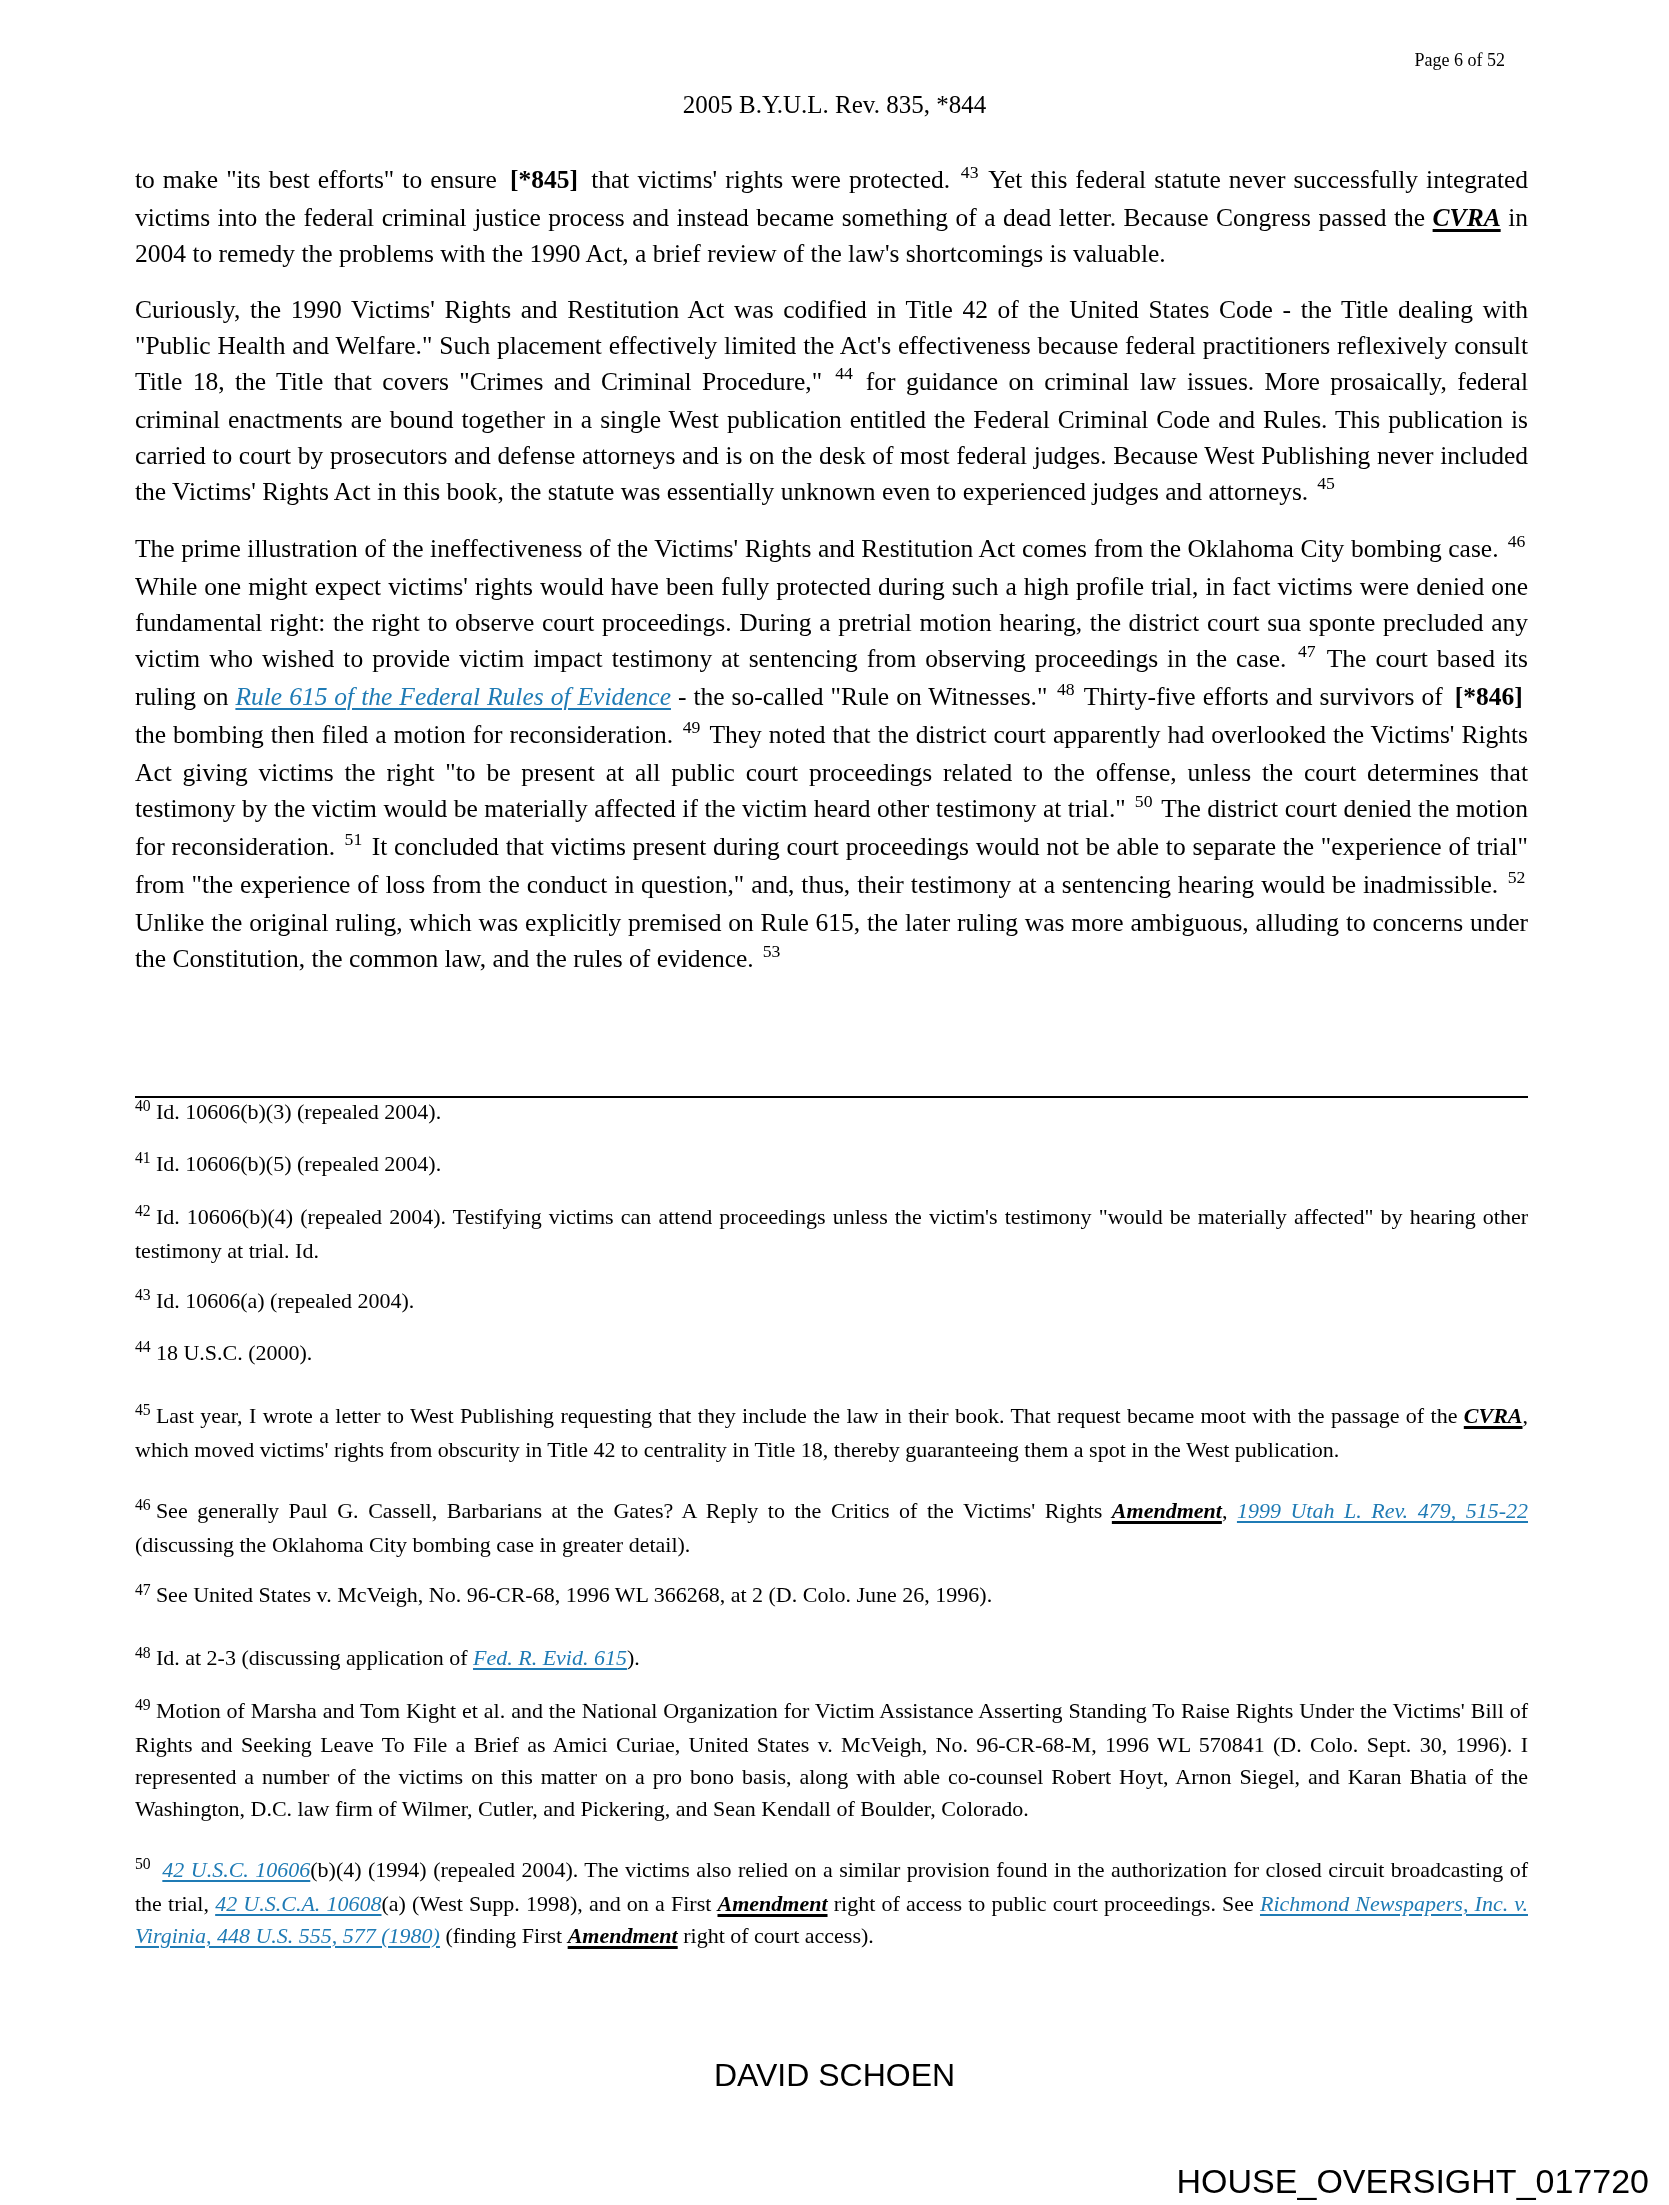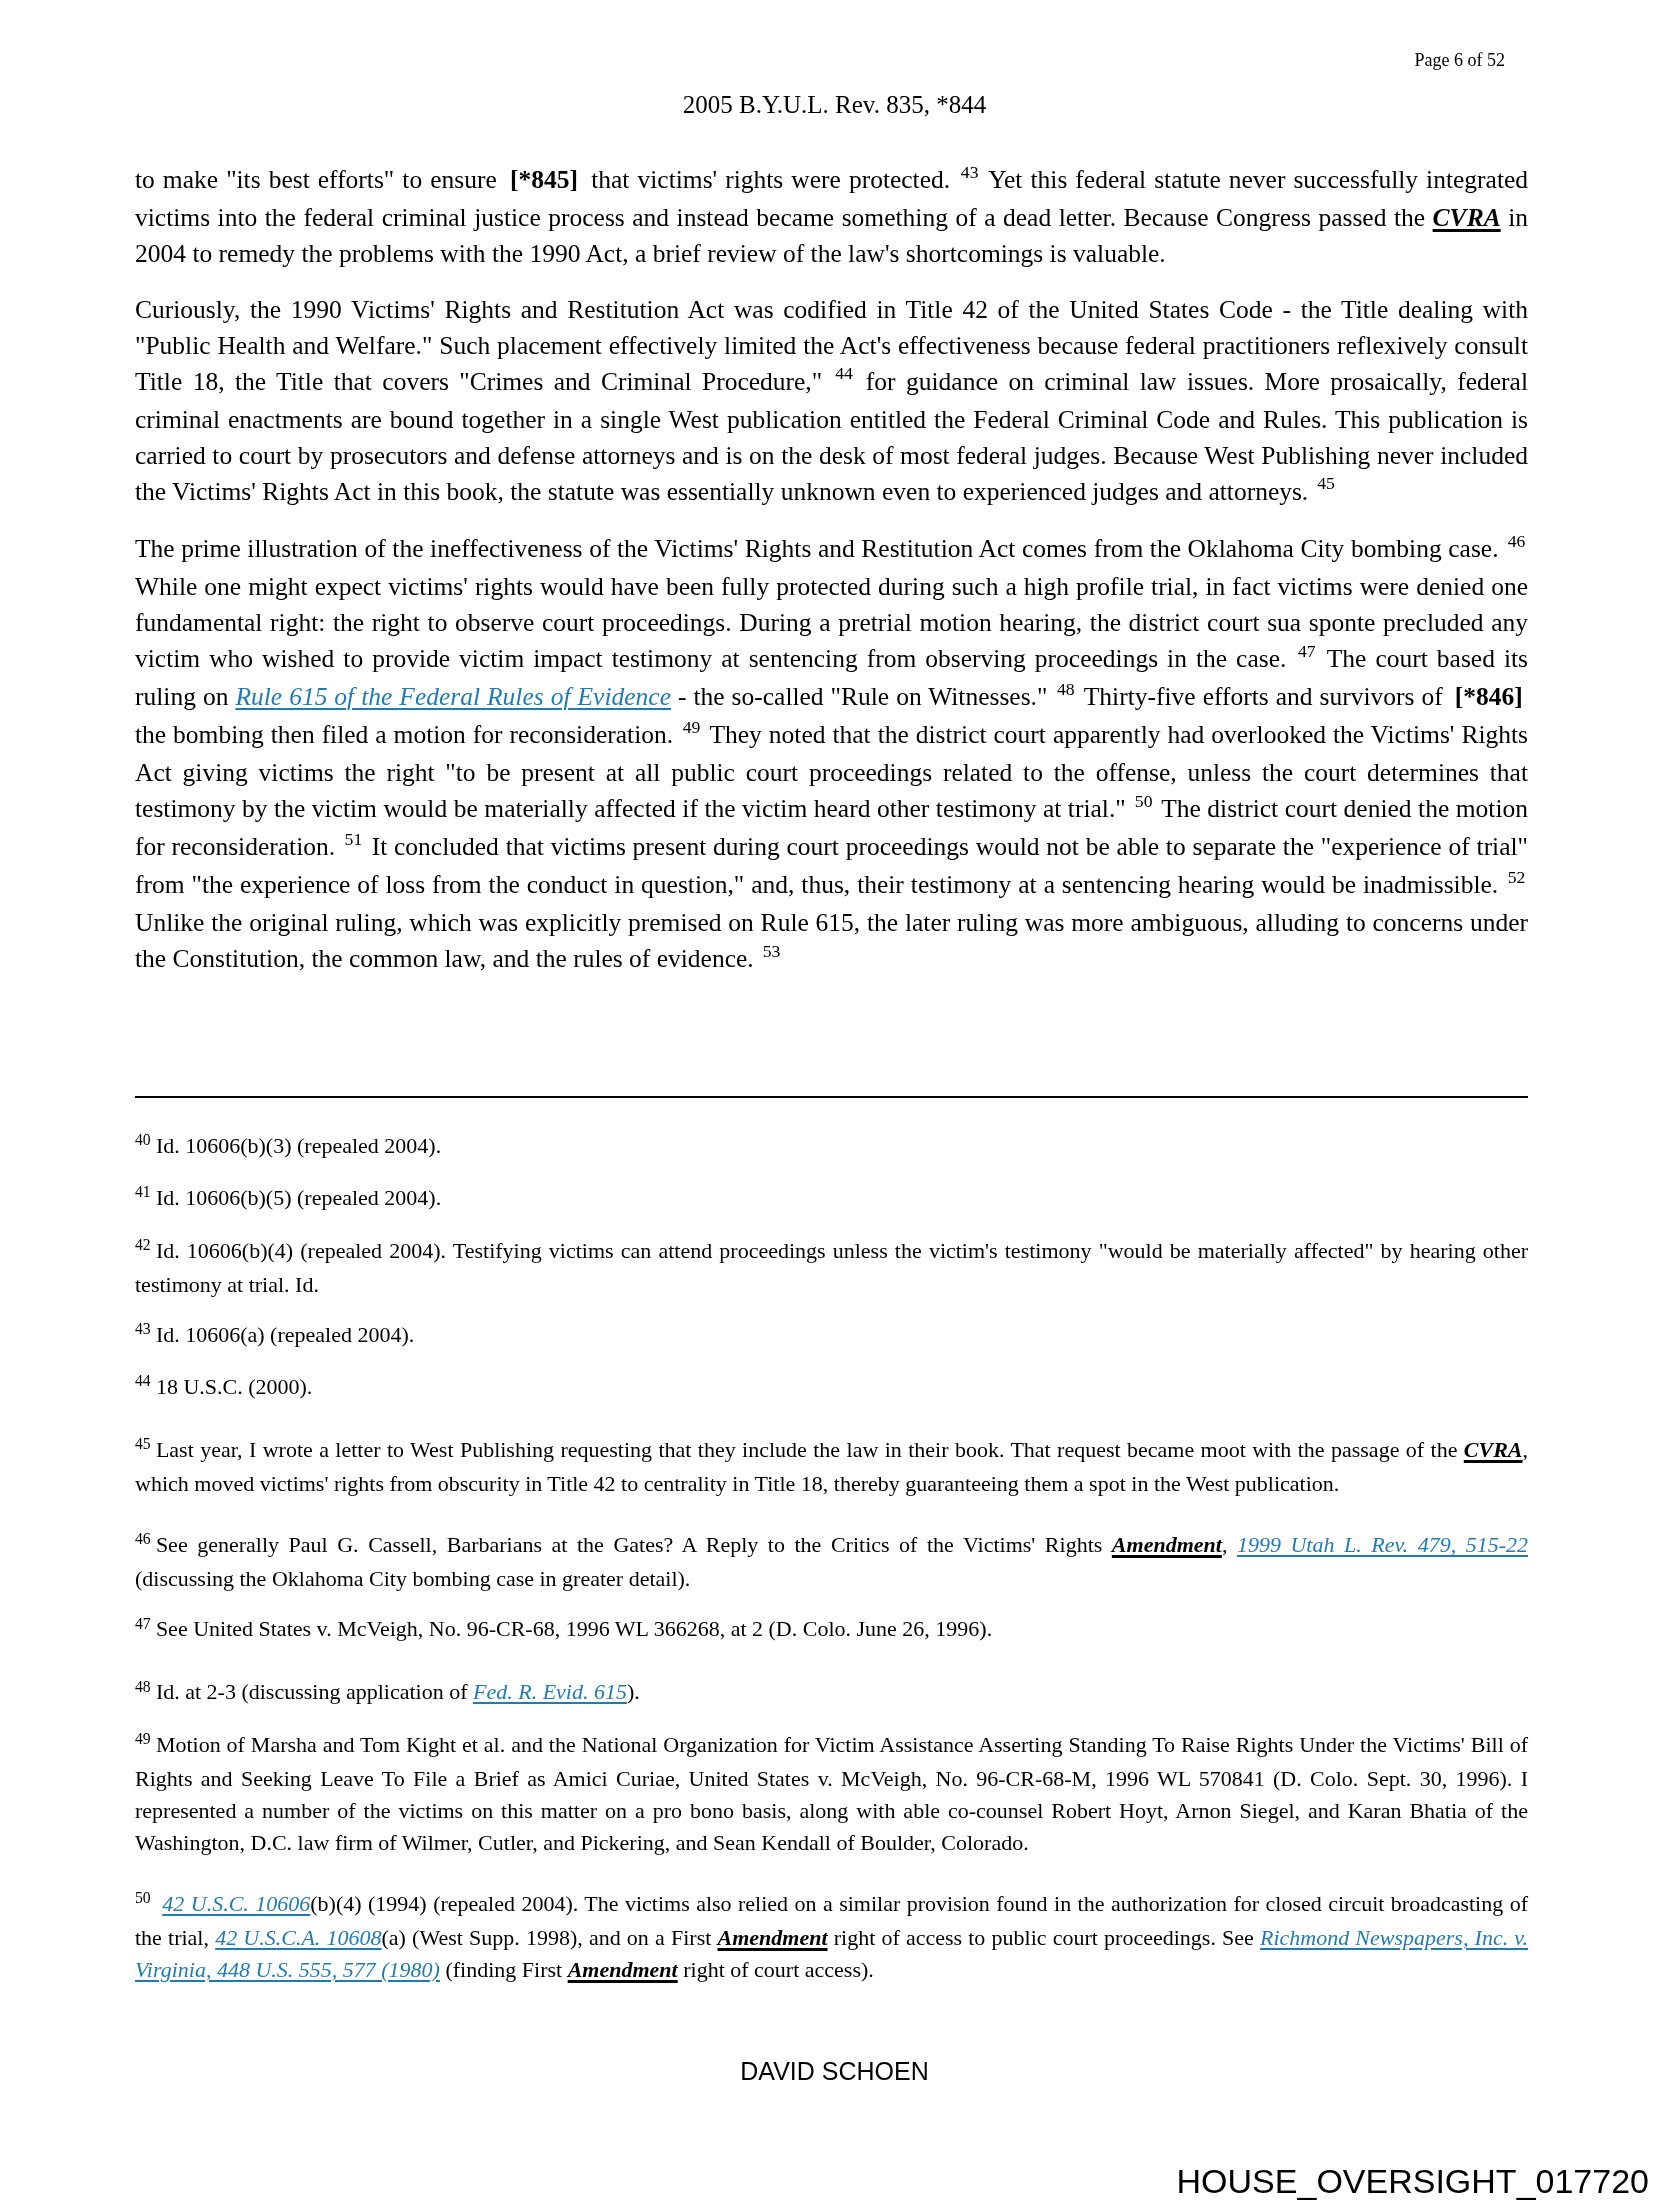--- a/index.html
+++ b/index.html
@@ -31,31 +31,31 @@
   }
   .term {
     font-weight: bold; font-style: italic; text-decoration: underline;
     text-decoration-thickness: 2.6px; text-underline-offset: 3.3px; font-family: Liberation Serif, serif;
   }
   .rule {
     position: absolute; top: 1096px; left: 135px; width: 1393px;
     height: 0; border-top: 2px solid #000;
   }
   .footnotes {
-    position: absolute; top: 1130px; left: 135px; width: 1393px;
+    position: absolute; top: 1096px; left: 135px; width: 1393px;
   }
   .fnote {
     font-size: 22px; line-height: 32px; text-align: justify;
     margin: 0 0 18.3px 0;
   }
   .fnote.gap { margin-bottom: 29px; }
   .fnote sup.fnnum { font-size: 15.7px; position: relative; top: -7.9px; vertical-align: 0; padding-right: 5.2px; }
   .author {
     position: absolute; top: 2059px; left: 0; width: 100%; text-align: center;
-    font-family: "Liberation Sans", "DejaVu Sans", sans-serif; font-size: 25px; line-height: 1;
+    font-family: "Liberation Sans", "DejaVu Sans", sans-serif; font-size: 32px; line-height: 1;
   }
   .bates {
     position: absolute; top: 2164px; right: 20px;
     font-family: "Liberation Sans", "DejaVu Sans", sans-serif; font-size: 34px; line-height: 1;
   }
 </style>
 </head>
 <body>
 
 <div class="page-number">Page 6 of 52</div>

